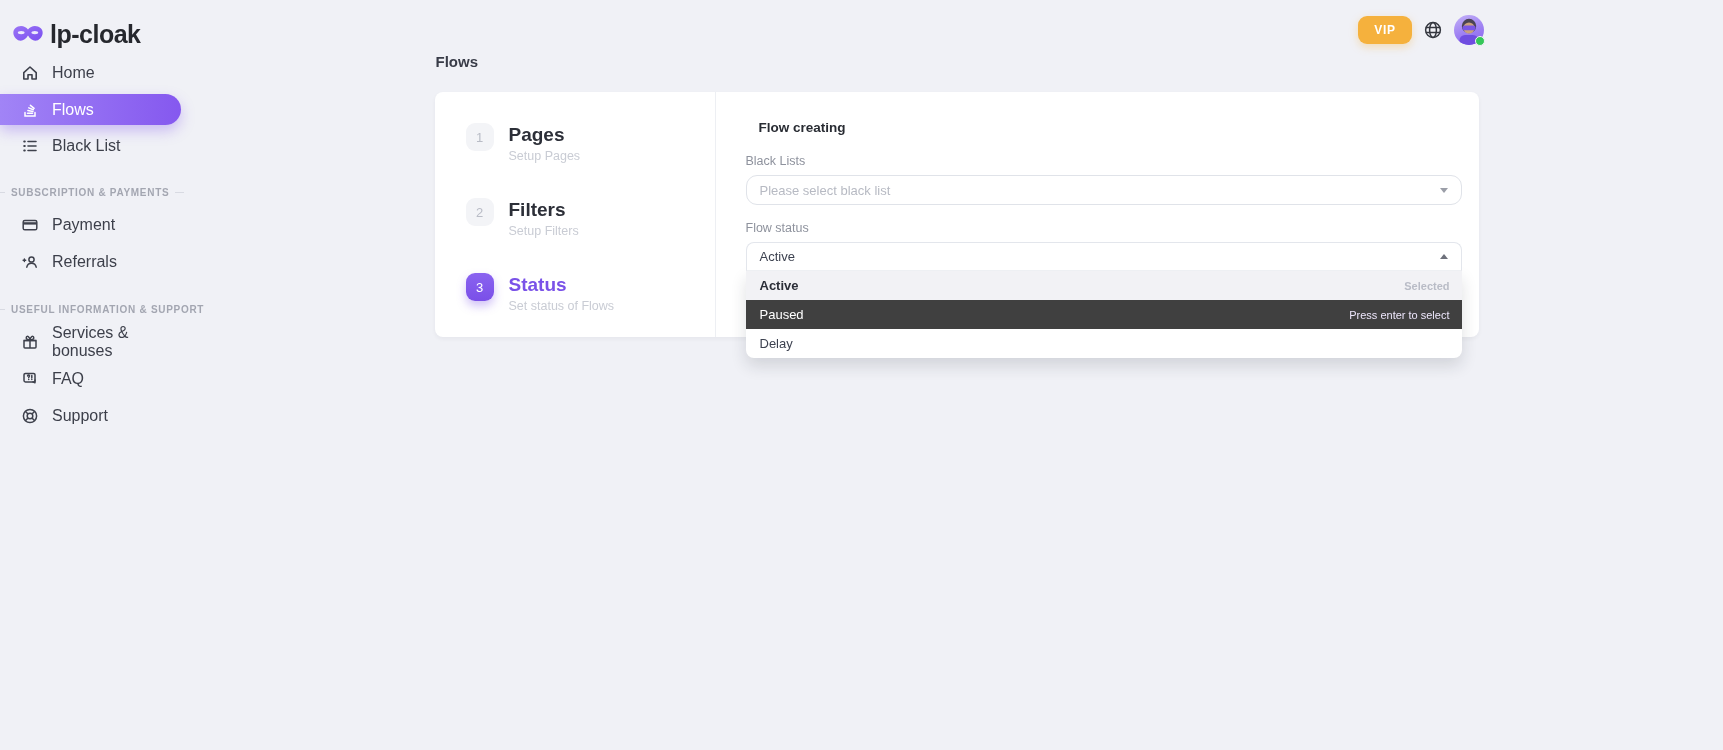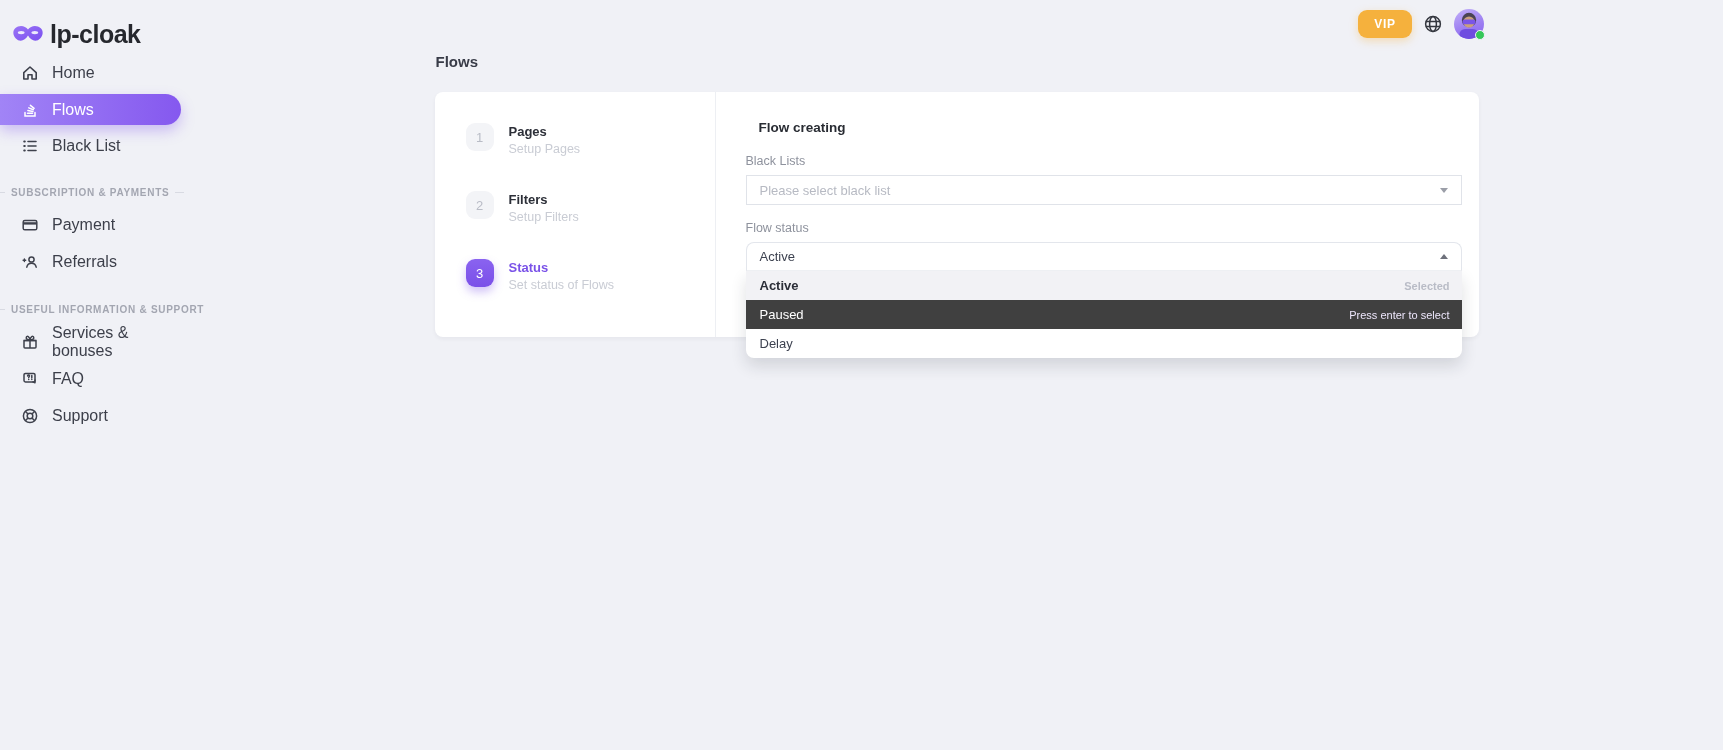--- a/index.html
+++ b/index.html
@@ -34,21 +34,21 @@
     display:flex; align-items:center; gap:6px;
     margin:24px 0 8px 0; padding-left:8px;
     font-size:10px; font-weight:700; letter-spacing:.7px;
     color:#a3a6b1; text-transform:uppercase; white-space:nowrap;
   }
   .section-head::before { content:""; width:5px; height:1px; background:#d8dae2; margin-left:-8px; flex:0 0 auto; }
   .section-head::after { content:""; flex:1 1 auto; height:1px; background:#d8dae2; margin-right:6px; }
   .nav-item.lower { height:37px; }
 
   
-  .topbar { position:absolute; top:8px; right:239px; height:32px; display:flex; align-items:center; gap:11px; }
+  .topbar { position:absolute; top:14px; right:239px; height:32px; display:flex; align-items:center; gap:11px; }
   .vip-btn {
     width:54px; height:28px; background:#f5b13d; border:none; border-radius:9px;
     color:#ffffff; font-family:"Liberation Sans",sans-serif;
     font-size:12px; font-weight:700; letter-spacing:.8px; cursor:pointer;
     box-shadow:0 3px 8px rgba(245,177,61,.35);
   }
   .globe-btn { width:20px; height:20px; cursor:pointer; background:none; border:none; padding:0; display:flex; }
   .avatar-wrap { position:relative; width:30px; height:30px; cursor:pointer; }
   .avatar {
     width:30px; height:30px; border-radius:50%; overflow:hidden;
@@ -75,30 +75,30 @@
   .step { display:flex; margin-bottom:35px; cursor:pointer; }
   .step-num {
     width:28px; height:28px; border-radius:9px; background:#f3f4f7;
     color:#b9bcc6; font-size:13px; display:flex; align-items:center; justify-content:center;
   }
   .step.active .step-num {
     background:linear-gradient(180deg,#8a63f0,#7a4fe8); color:#ffffff;
     box-shadow:0 5px 10px rgba(122,79,232,.35);
   }
   .step-text { margin-left:15px; padding-top:1px; }
-  .step-title { font-size:13px; font-weight:700; color:#2c2f38; }
+  .step-title { font-size:19px; font-weight:700; color:#2c2f38; }
   .step.active .step-title { color:#7a52e8; }
   .step-sub { font-size:12.5px; color:#c9ccd4; margin-top:3px; }
 
   
   .form { flex:1; padding:28px 17px 0 30px; position:relative; }
   .form-title { font-size:13.5px; font-weight:700; color:#292c33; margin-bottom:19px;padding-left:13px; }
   .field-label { font-size:12.5px; color:#8e929d; margin-bottom:7px; }
   .bl-input {
-    height:30px; border:1px solid #e0e3e9; border-radius:0; background:#fff;
+    height:30px; border:1px solid #e0e3e9; border-radius:11px; background:#fff;
     display:flex; align-items:center; justify-content:space-between;
     padding:0 13px; cursor:pointer;
   }
   .bl-placeholder { font-size:13px; color:#b7bac3; }
   .caret-down { width:0; height:0; border-left:4px solid transparent; border-right:4px solid transparent; border-top:5px solid #9b9ea8; }
   .caret-up   { width:0; height:0; border-left:4px solid transparent; border-right:4px solid transparent; border-bottom:5px solid #6e717b; }
   .mt16 { margin-top:16px; }
 
   .select-wrap { position:relative; }
   .select {

